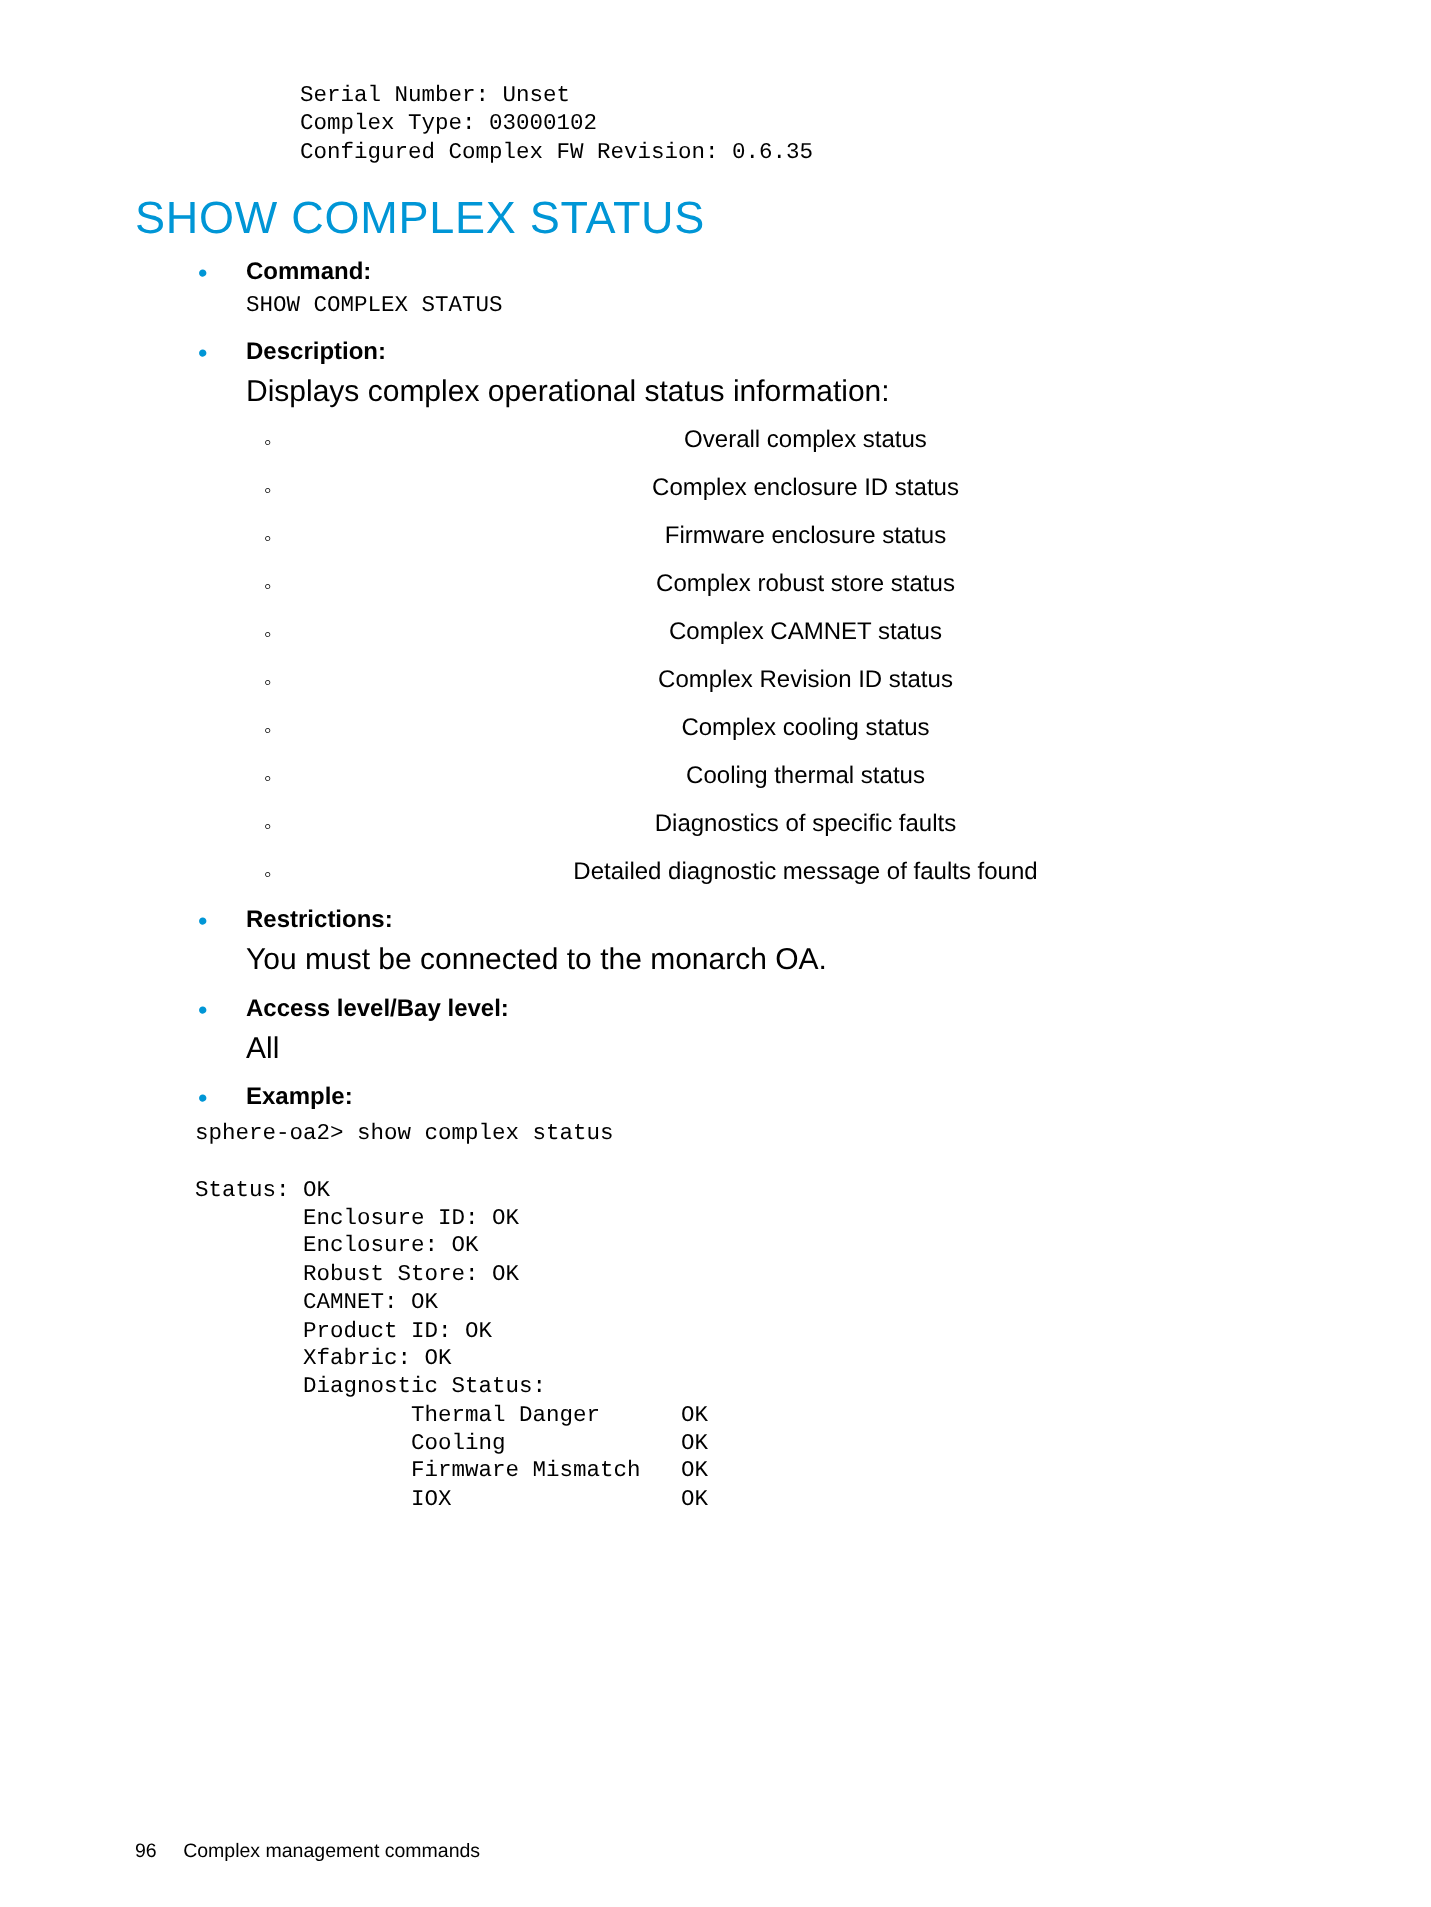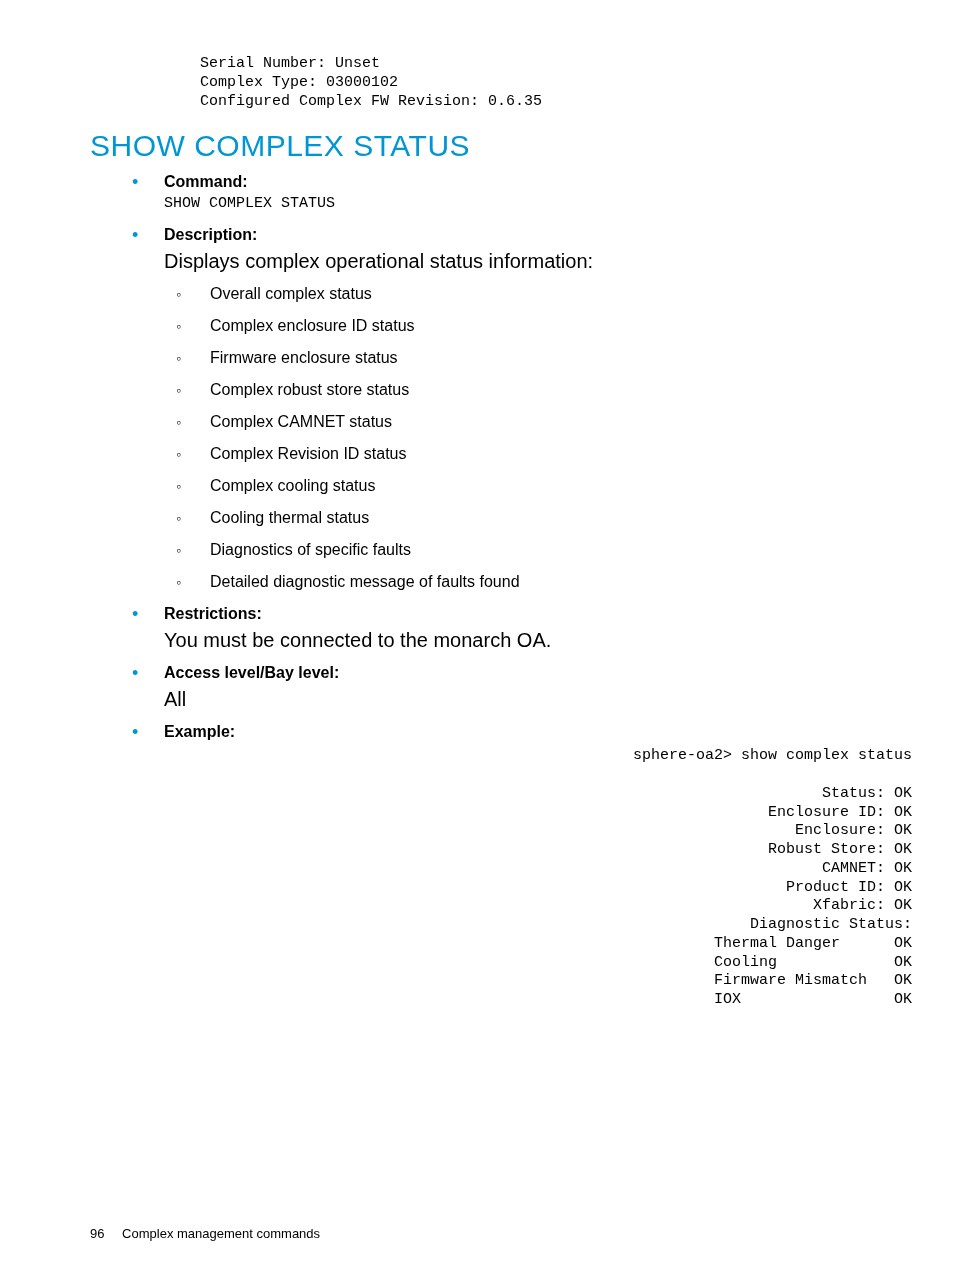--- a/index.html
+++ b/index.html
@@ -6,21 +6,21 @@
     margin: 0;
     padding: 0;
     background: #fff;
     font-family: Arial, Helvetica, sans-serif;
     color: #000;
     width: 954px;
     height: 1271px;
     position: relative;
   }
   .page {
-    padding: 55px 42px 0 90px;
+    padding: 55px 90px 0 90px;
   }
   .pre-block {
     font-family: "Courier New", monospace;
     font-size: 15px;
     white-space: pre;
     margin-left: 110px;
     line-height: 1.25;
   }
   h1.section-title {
     font-family: Arial, Helvetica, sans-serif;
@@ -63,41 +63,41 @@
   .mono-inline {
     font-family: "Courier New", monospace;
     font-size: 15px;
     margin: 4px 0 14px 0;
     display: block;
   }
   ul.level2 {
     list-style: none;
     padding: 0;
     margin: 10px 0 10px 12px;
+    text-align: center;
   }
   ul.level2 > li {
     position: relative;
     padding-left: 34px;
     margin-bottom: 14px;
     font-size: 16px;
   }
   ul.level2 > li::before {
     content: "◦";
     position: absolute;
     left: 0;
     top: 1px;
     font-size: 14px;
   }
   .example-block {
     font-family: "Courier New", monospace;
     font-size: 15px;
     white-space: pre;
     margin: 6px 0 0 40px;
     line-height: 1.25;
-    text-align: right;
   }
   .footer {
     position: absolute;
     bottom: 30px;
     left: 90px;
     font-size: 13px;
   }
   .footer .pn {
     margin-right: 14px;
   }

